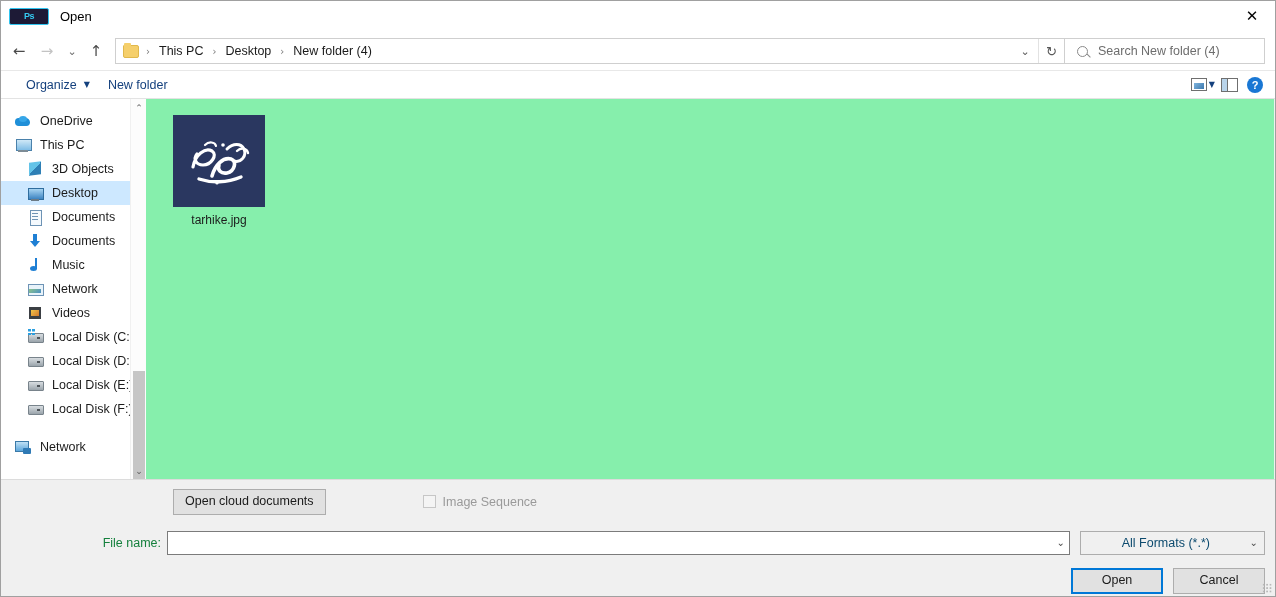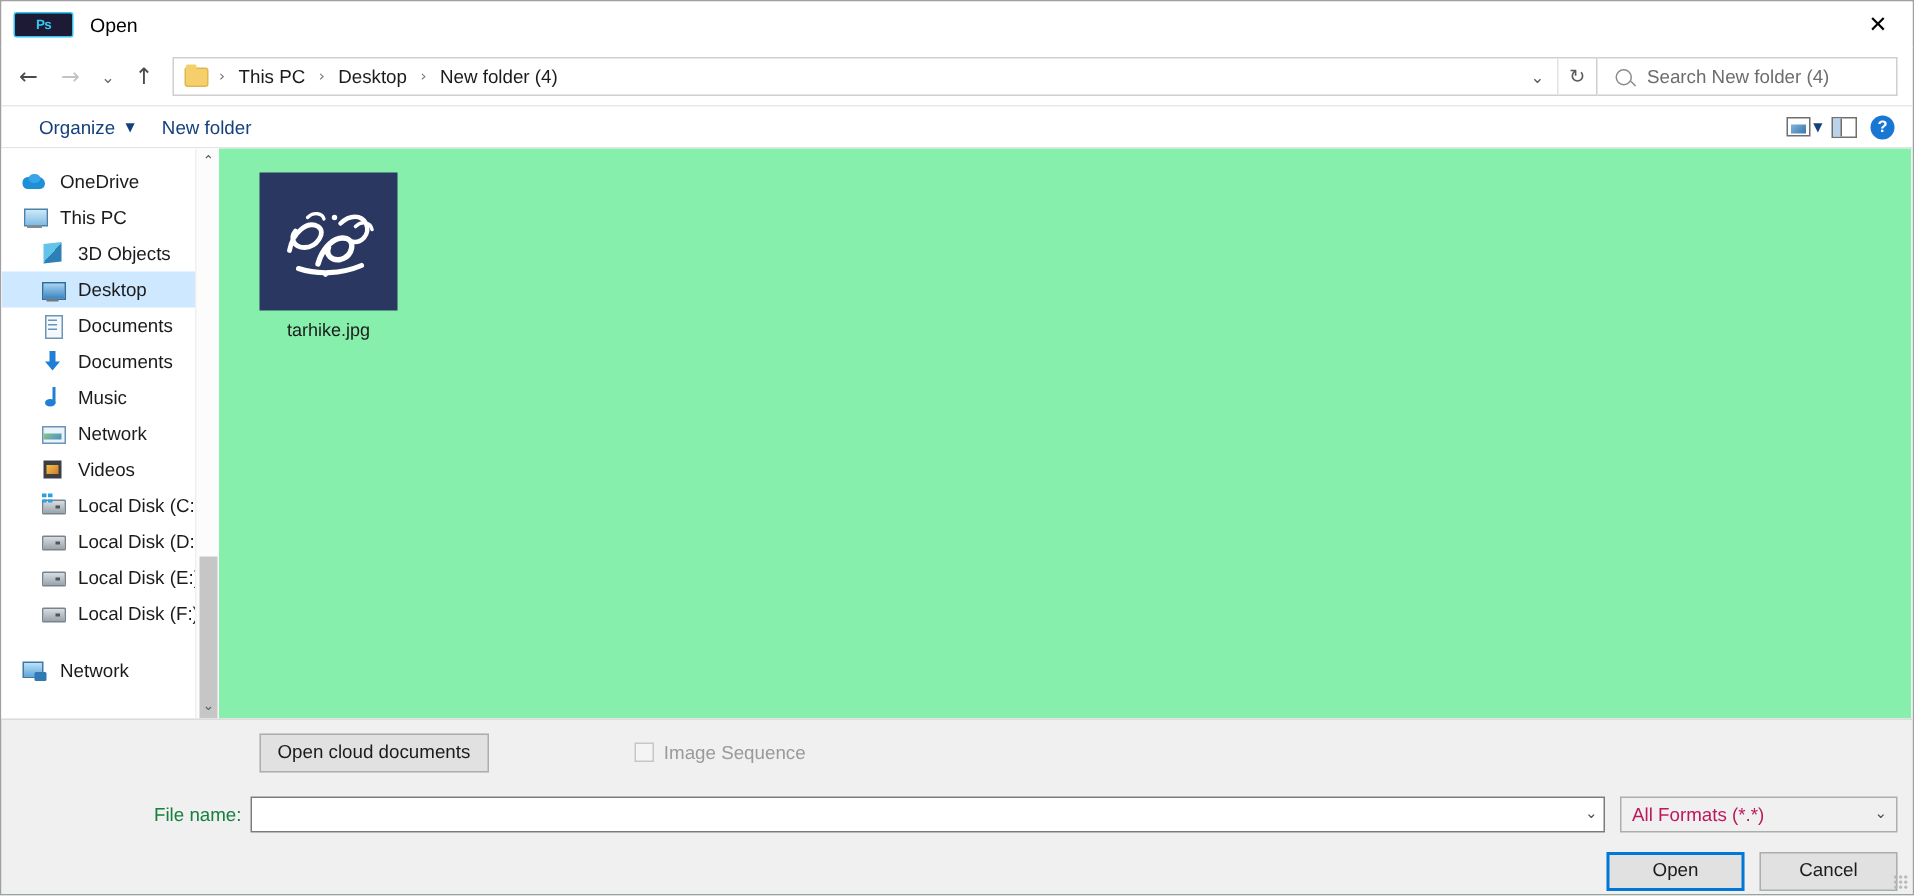--- a/index.html
+++ b/index.html
@@ -529,21 +529,21 @@
   }
   .fmt-combo {
     width: 185px;
     margin-left: 10px;
     height: 24px;
     background:#f0f0f0;
     border:1px solid #adadad;
     display:flex;align-items:center;
     padding: 0 6px 0 7px;
   }
-  .fmt-value { flex:1; font-size:12.5px; color:#be185d; }
+  .fmt-value { flex:1; font-size:12.5px; color:#0c4a6e;text-align:center; }
 
   .footer-row3 {
     display:flex;
     justify-content:flex-end;
     gap: 10px;
     padding: 13px 10px 0 0;
   }
   .btn-wide {
     width: 92px;
     text-align:center;

